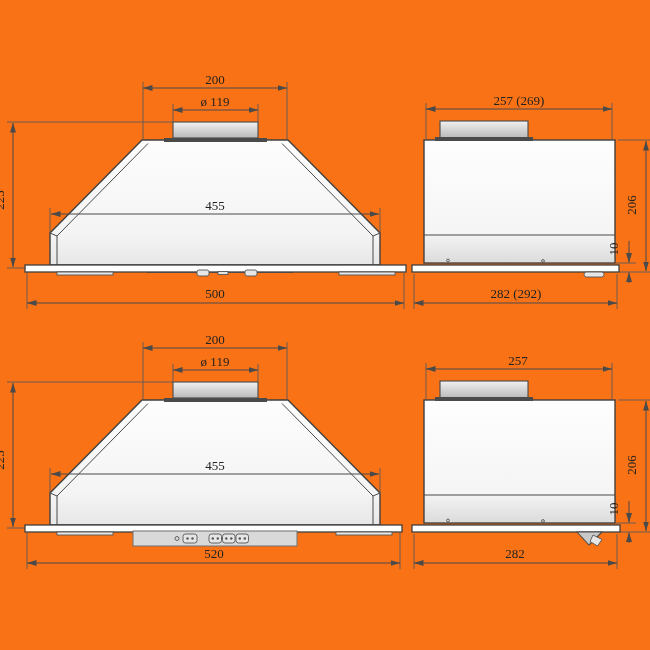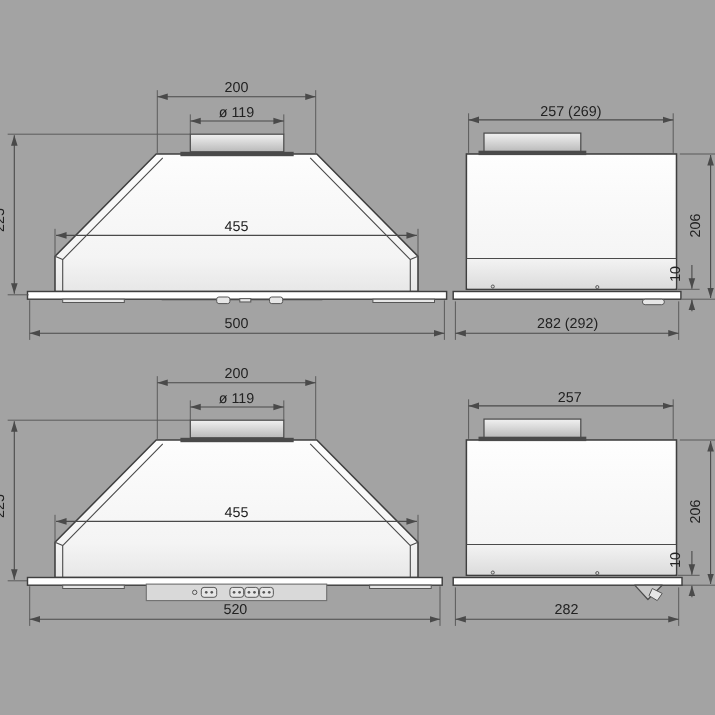--- a/index.html
+++ b/index.html
@@ -1,17 +1,17 @@
 <!DOCTYPE html>
 <html><head>
 <meta charset="utf-8">
 <style>
   html,body{margin:0;padding:0;background:#ffffff;}
-  .stage{position:relative;width:650px;height:650px;background:#a3a3a3;overflow:hidden;
-         font-family:Liberation Sans, sans-serif;}
+  .stage{position:relative;width:650px;height:650px;background:#f97316;overflow:hidden;
+         font-family:Liberation Serif, serif;}
   svg{display:block}
   .objthin{stroke:#4a4a4a;stroke-width:1;fill:none}
   .fillhood{fill:url(#gradHood);stroke:#3f3f3f;stroke-width:1.4;stroke-linejoin:round}
   .duct{fill:url(#gradDuct);stroke:#4a4a4a;stroke-width:1.1}
   .flange{fill:#4a4a4a;stroke:none}
   .plate{fill:#ffffff;stroke:#3f3f3f;stroke-width:1.3}
   .box{fill:url(#gradBox);stroke:#3f3f3f;stroke-width:1.4}
   .band{fill:url(#gradBand);stroke:none}
   .ext{stroke:#5a5a5a;stroke-width:0.9;fill:none}
   .dim{stroke:#4a4a4a;stroke-width:1;fill:none}

